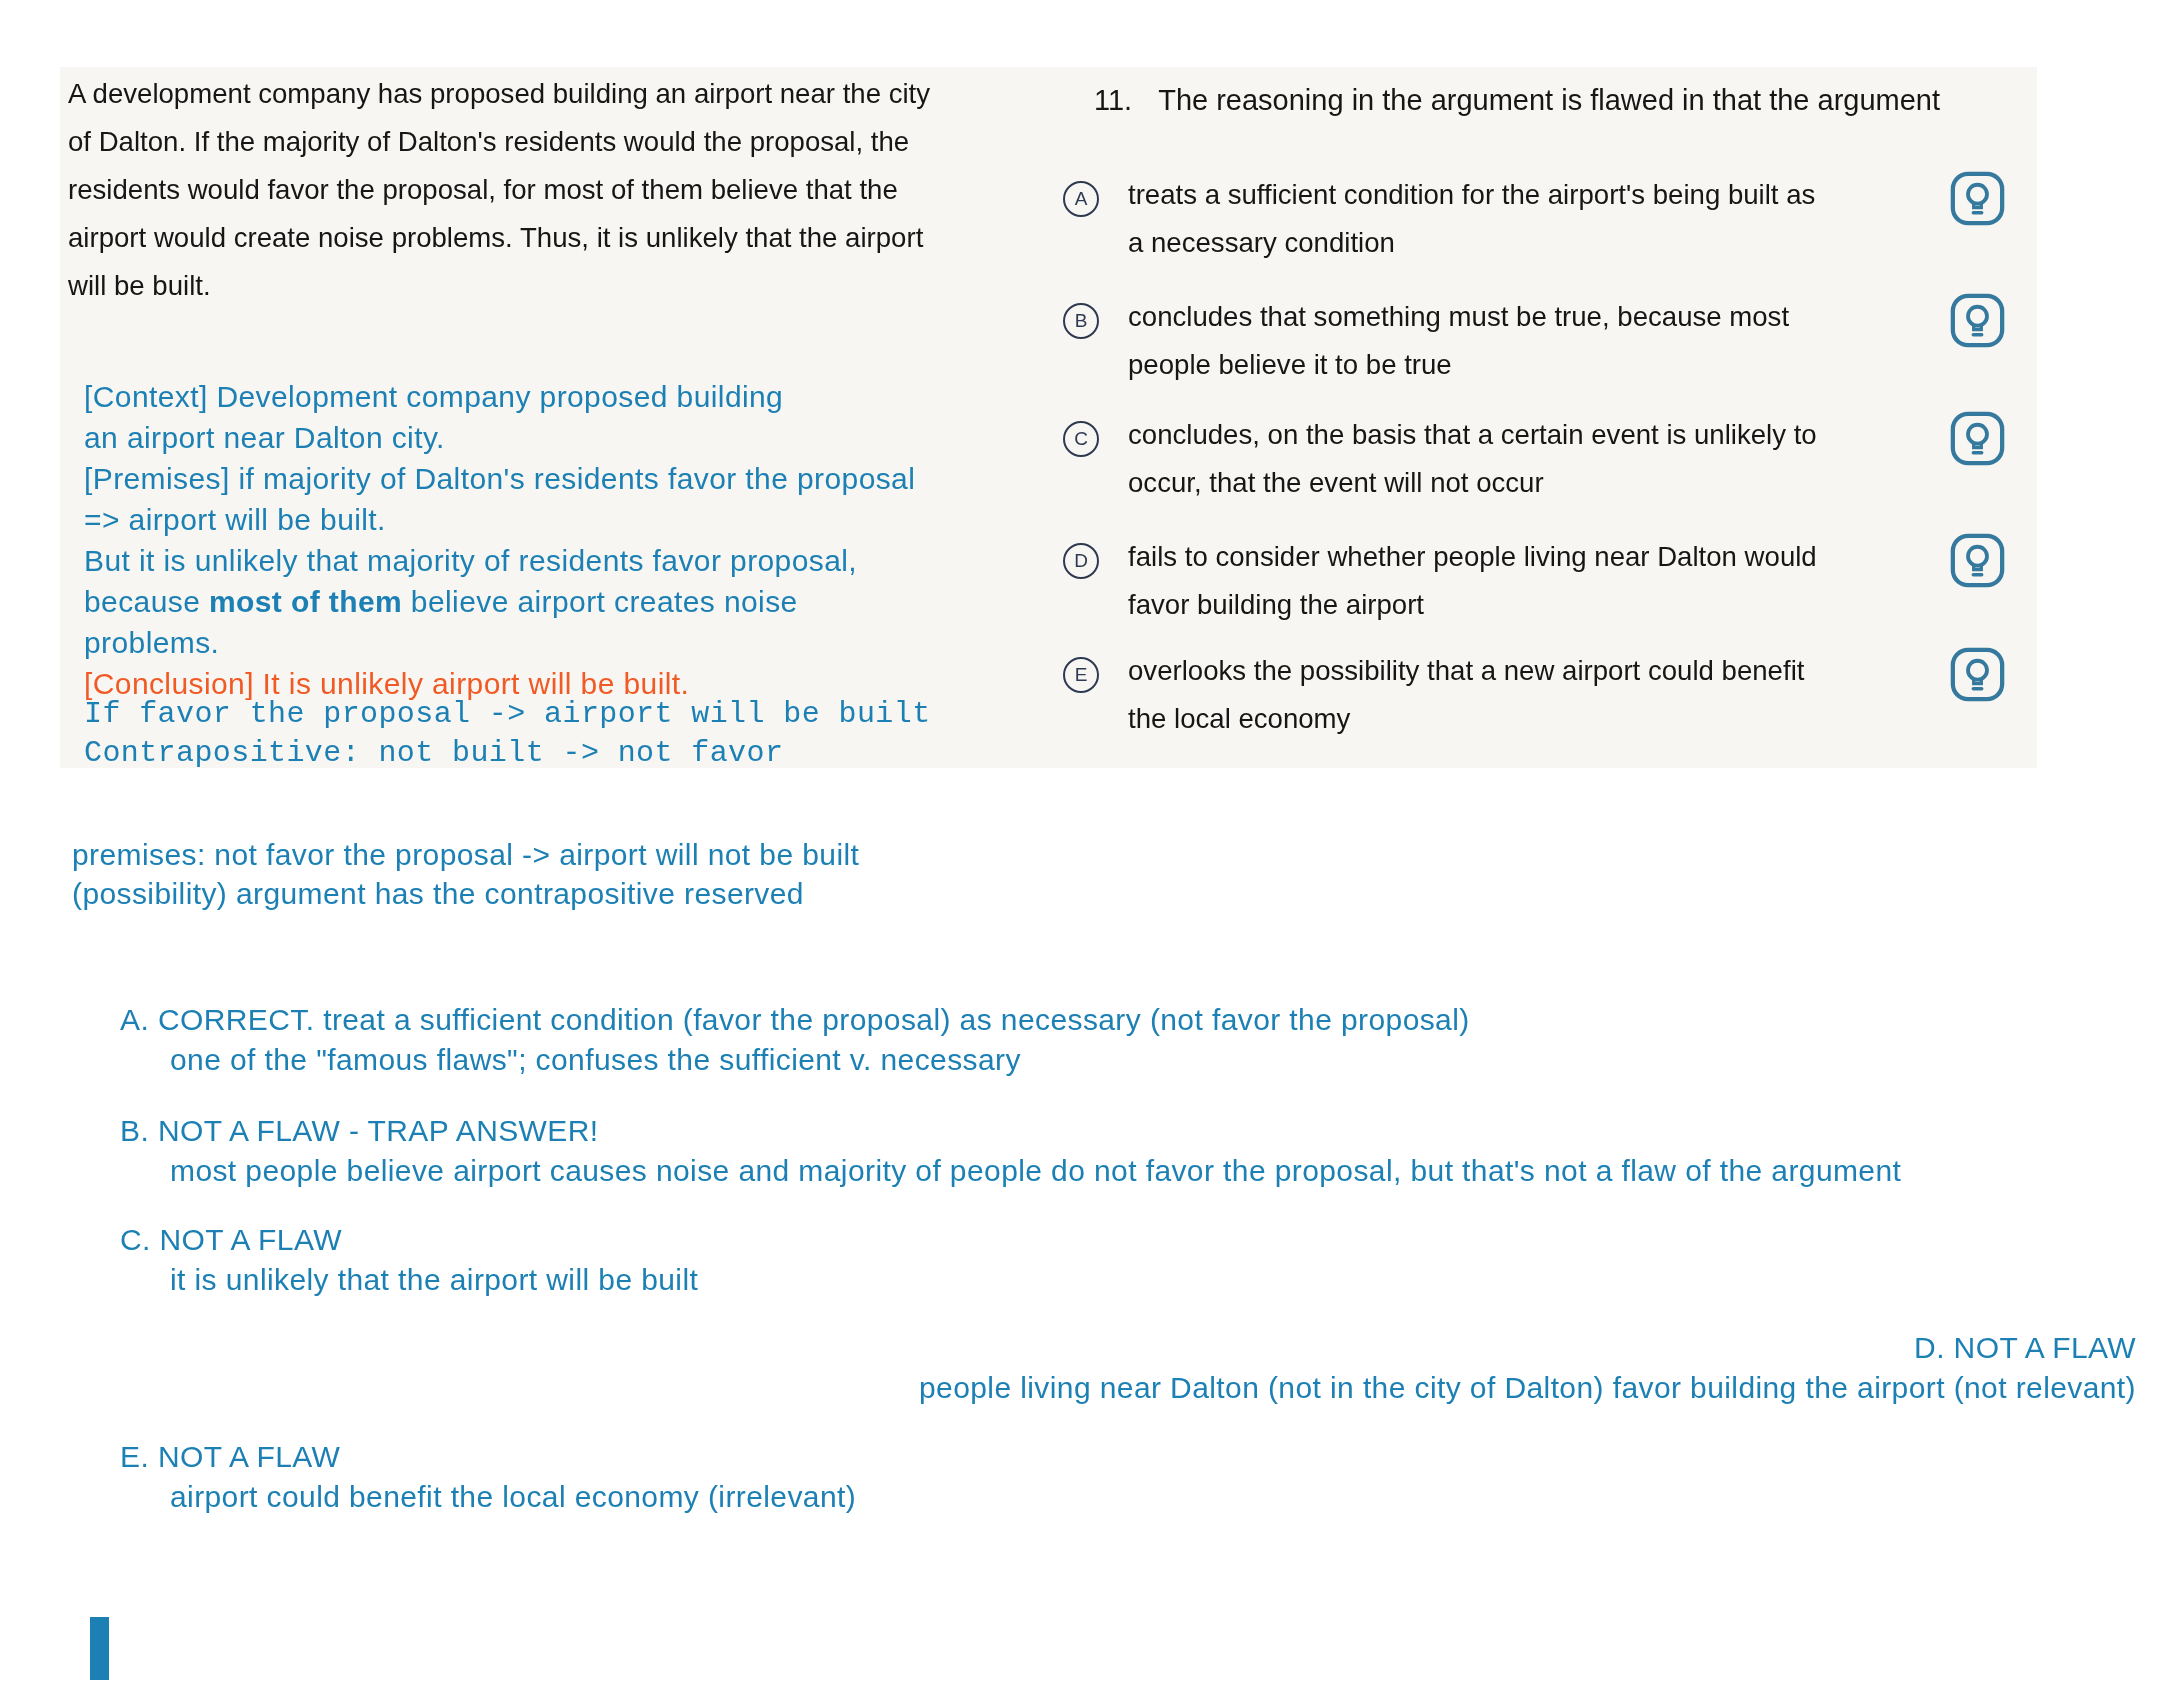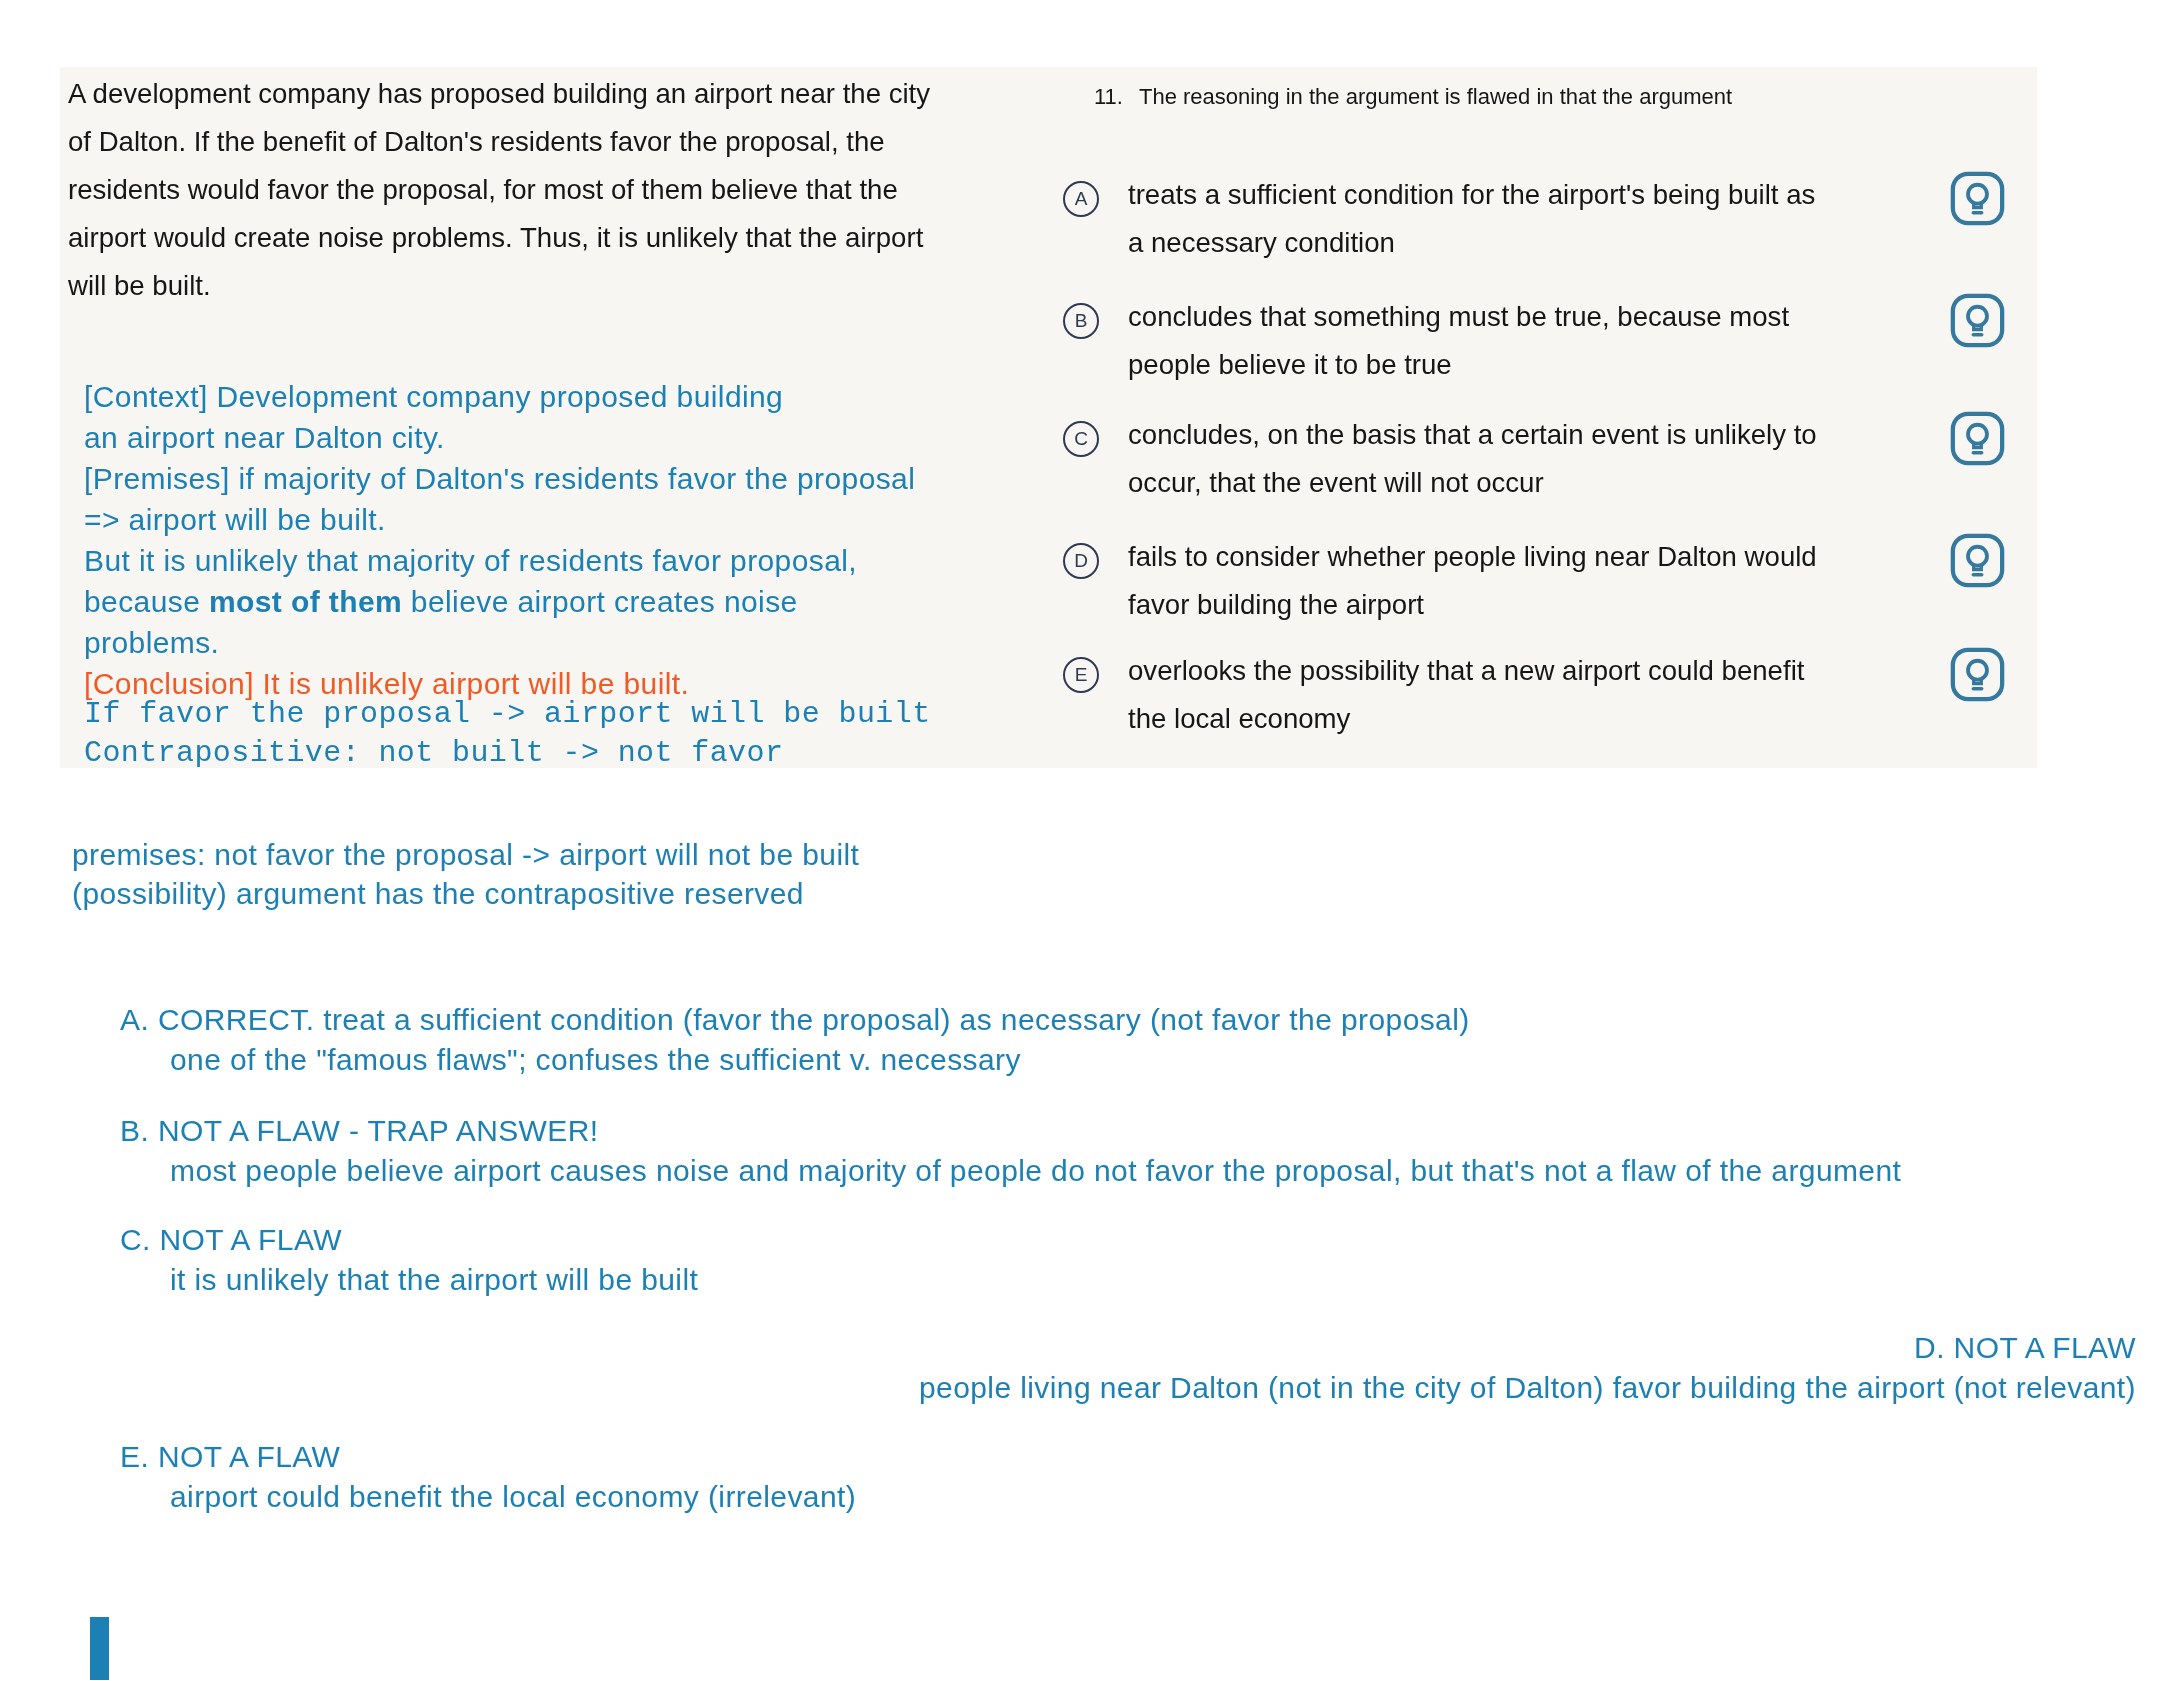--- a/index.html
+++ b/index.html
@@ -4,21 +4,21 @@
 <style>
   html,body{margin:0;padding:0;background:#ffffff;}
   .screen{
     position:relative;width:2176px;height:1682px;background:#ffffff;
     font-family:"Liberation Sans","DejaVu Sans",sans-serif;overflow:hidden;
   }
   .panel{position:absolute;left:60px;top:67px;width:1977px;height:701px;background:#f7f6f2;}
   
   .print{color:#161616;font-size:27.6px;line-height:48px;}
   .passage{position:absolute;left:68px;top:70px;width:932px;}
-  .q-header{position:absolute;left:1094px;top:84px;display:flex;gap:16px;color:#161616;font-size:22px;}
+  .q-header{position:absolute;left:1094px;top:84px;display:flex;gap:26px;color:#161616;font-size:29px;}
   
   .hand{color:#1c80b5;font-size:30px;letter-spacing:0.4px;}
   .notes{position:absolute;left:84px;top:376px;line-height:41px;width:951px;}
   .orange{color:#f15a25;}
   .logic-a{position:absolute;left:84px;top:695px;line-height:39px;font-family:Liberation Mono, monospace;}
   .logic-b{position:absolute;left:72px;top:835px;line-height:39px;}
   .expl{position:absolute;left:92px;line-height:40px;width:2016px;margin-left:28px;}
   .expl .detail{padding-left:50px;}
   
   .choice{position:absolute;left:1063px;width:961px;height:119px;}
@@ -34,21 +34,21 @@
 </style>
 </head>
 <body>
 
 <div class="screen">
 
   <div class="panel"></div>
 
   <div class="passage print">
     <div>A development company has proposed building an airport near the city</div>
-    <div>of Dalton. If the benefit of Dalton's residents favor the proposal, the</div>
+    <div>of Dalton. If the majority of Dalton's residents would the proposal, the</div>
     <div>residents would favor the proposal, for most of them believe that the</div>
     <div>airport would create noise problems. Thus, it is unlikely that the airport</div>
     <div>will be built.</div>
   </div>
 
   <div class="notes hand">
     <div>[Context] Development company proposed building</div>
     <div>an airport near Dalton city.</div>
     <div>[Premises] if majority of Dalton's residents favor the proposal</div>
     <div>=&gt; airport will be built.</div>

